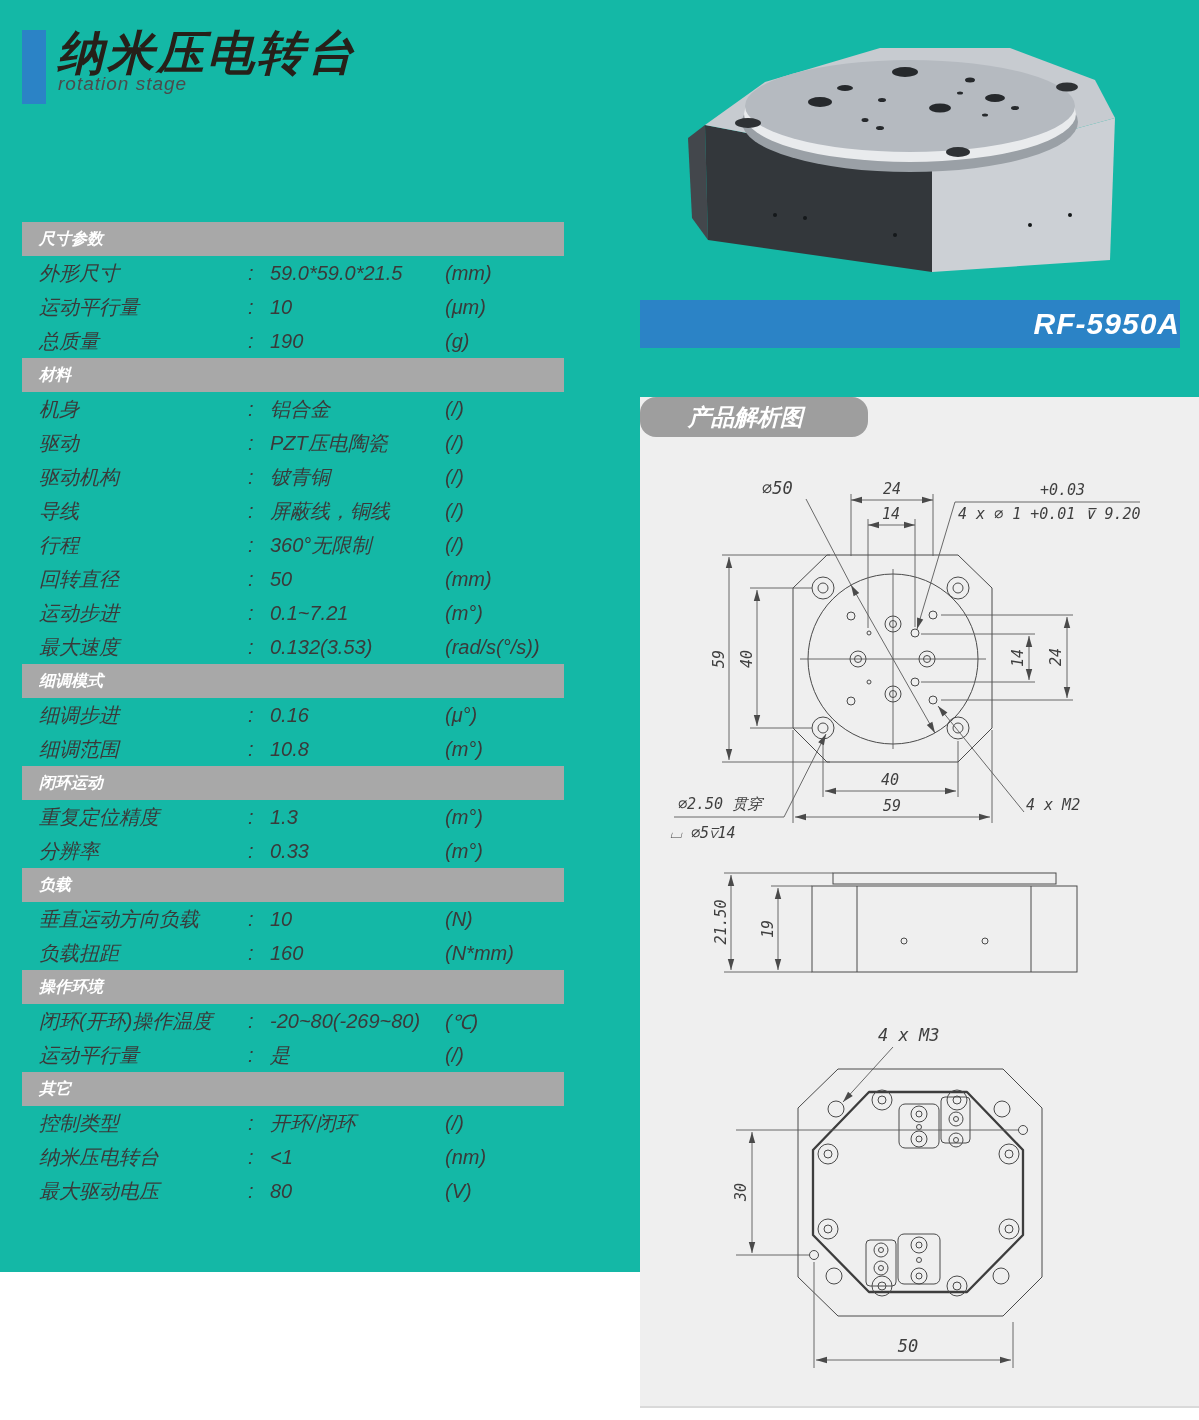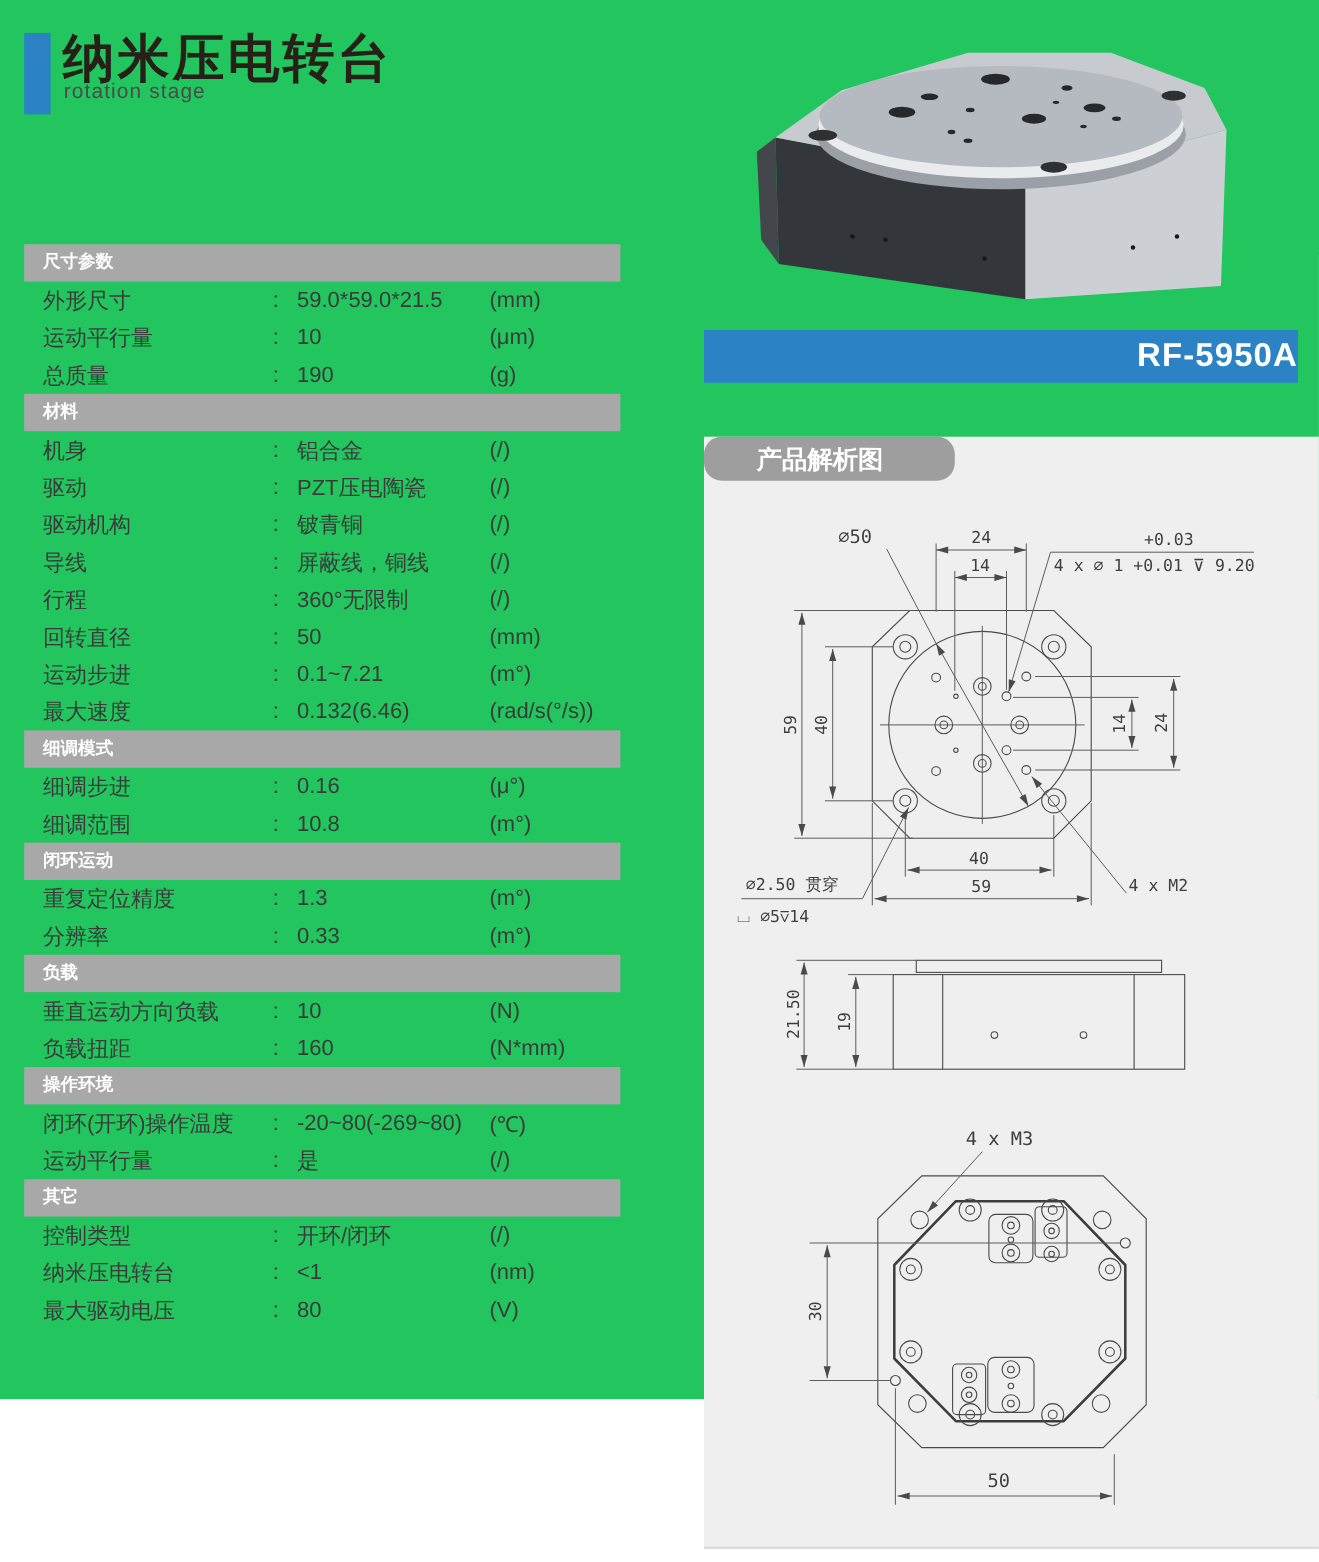--- a/index.html
+++ b/index.html
@@ -1,18 +1,18 @@
 <!DOCTYPE html>
 <html><head>
 <meta charset="utf-8">
 <style>
   * { margin:0; padding:0; box-sizing:border-box; }
   html,body { background:#ffffff; }
   body { width:1199px; height:1420px; font-family:"Liberation Sans", sans-serif; position:relative; overflow:hidden; }
-  .page { position:absolute; left:0; top:0; width:1199px; height:1272px; background:#22c55e; }
+  .page { position:absolute; left:0; top:0; width:1199px; height:1272px; background:#14b8a6;font-style:italic; }
 
   
   .title-bar { position:absolute; left:22px; top:30px; width:24px; height:74px; background:#2b83c6; }
   .title-cn { position:absolute; left:57px; top:22px; font-size:47px; font-weight:bold; color:#262019; letter-spacing:3px; }
   .title-en { position:absolute; left:58px; top:73px; font-size:19px; color:#4b4b4b; letter-spacing:1px; }
 
   
   .spec { position:absolute; left:22px; top:222px; width:542px; }
   .spec-header { height:34px; background:#a8a8a8; color:#ffffff; font-size:16px; font-weight:bold;
                  line-height:34px; padding-left:17px; }
@@ -115,21 +115,21 @@
       </div>
       <div class="spec-row">
         <span class="sl">运动步进</span>
           <span class="sc">:</span>
           <span class="sv">0.1~7.21</span>
           <span class="su">(m°)</span>
       </div>
       <div class="spec-row">
         <span class="sl">最大速度</span>
           <span class="sc">:</span>
-          <span class="sv">0.132(6.46)</span>
+          <span class="sv">0.132(3.53)</span>
           <span class="su">(rad/s(°/s))</span>
       </div>
     </div>
 
     <div class="spec-section">
       <div class="spec-header">细调模式</div>
       <div class="spec-row">
         <span class="sl">细调步进</span>
           <span class="sc">:</span>
           <span class="sv">0.16</span>

